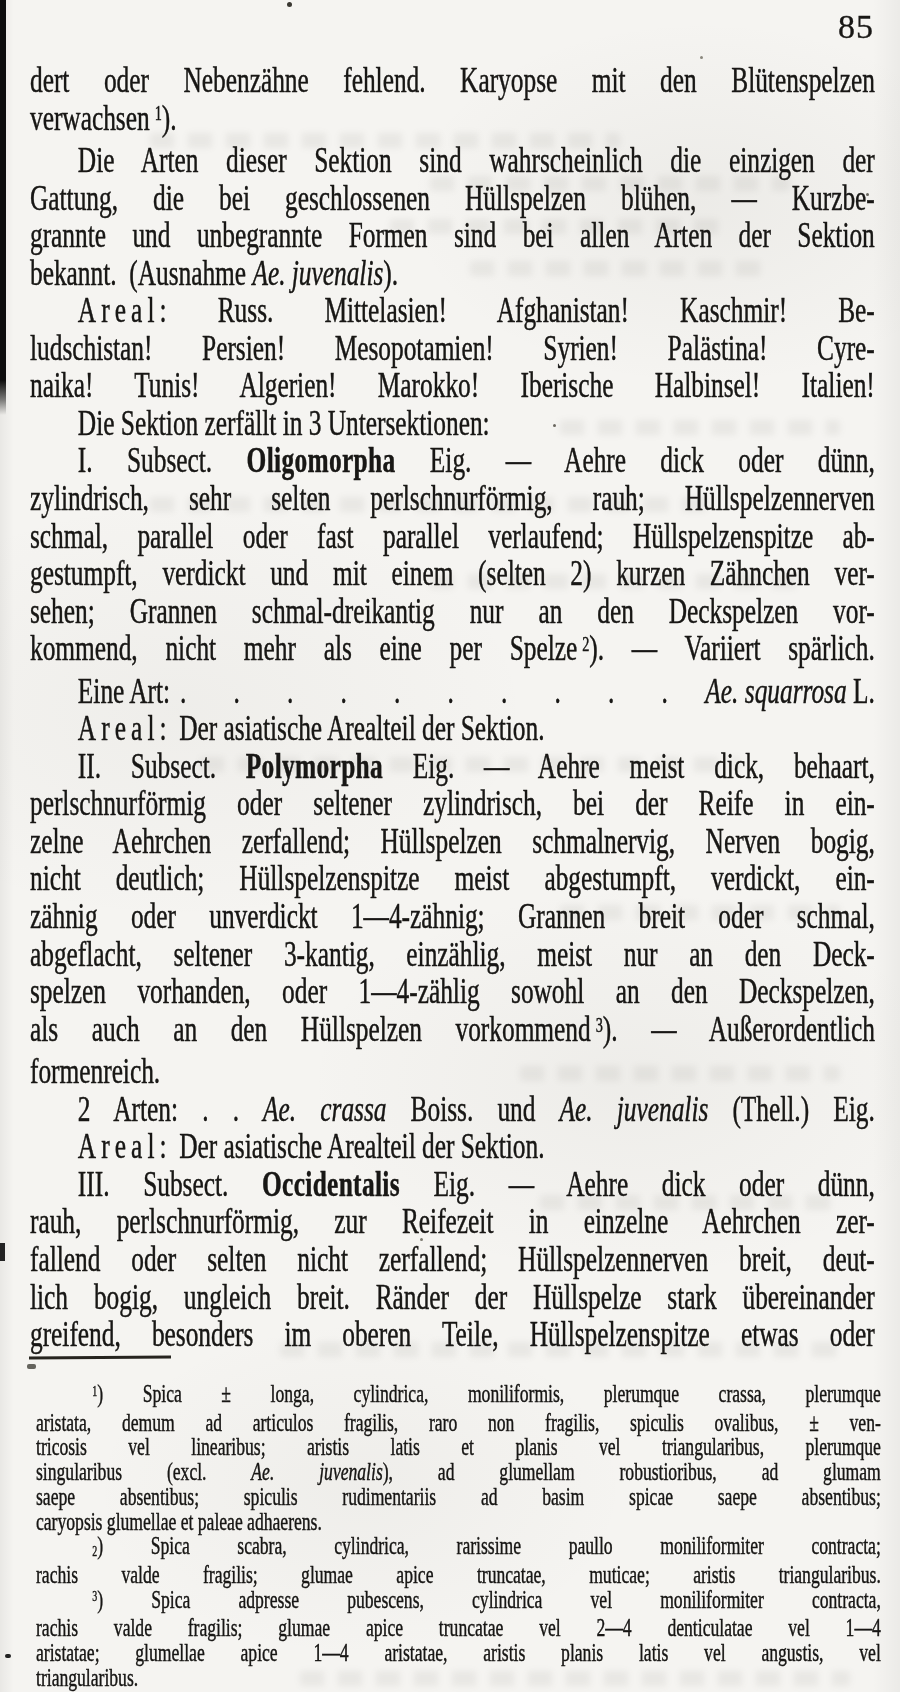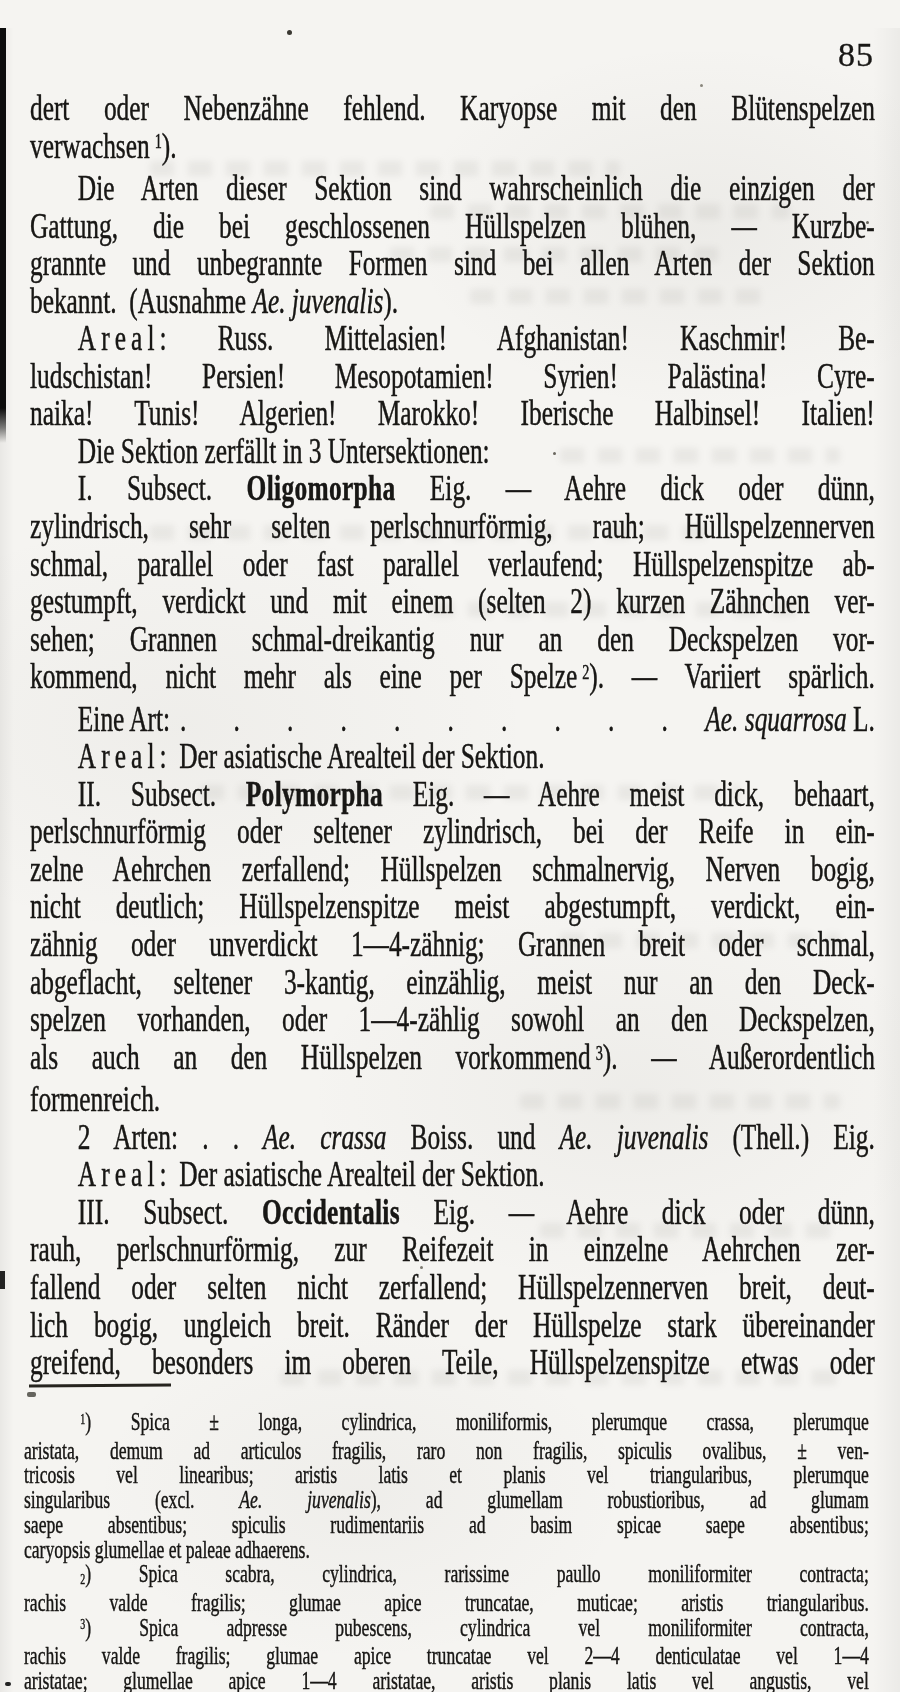--- a/index.html
+++ b/index.html
@@ -2,21 +2,21 @@
 <html><head>
 <meta charset="utf-8">
 <style>
   html,body{margin:0;padding:0;}
   body{
     width:900px;height:1692px;overflow:hidden;position:relative;
     background:#f5f4f1;
     font-family:"Liberation Serif","DejaVu Serif",serif;
     color:#181715;
   }
-  .page{position:absolute;inset:0;margin-top:28px;}
+  .page{position:absolute;inset:0;}
   
   .mottle{position:absolute;inset:0;pointer-events:none;
     background:
       radial-gradient(420px 260px at 78% 12%, rgba(120,118,108,.07), transparent 70%),
       radial-gradient(500px 300px at 20% 42%, rgba(120,118,108,.05), transparent 70%),
       radial-gradient(460px 280px at 70% 64%, rgba(120,118,108,.06), transparent 70%),
       radial-gradient(380px 240px at 40% 88%, rgba(120,118,108,.05), transparent 70%),
       linear-gradient(to right, rgba(0,0,0,.05) 0px, transparent 14px),
       linear-gradient(to right, transparent 97%, rgba(0,0,0,.04));
   }
@@ -40,21 +40,21 @@
   sup{font-size:.56em;vertical-align:baseline;position:relative;top:-.45em;}
   sub{font-size:.56em;vertical-align:baseline;position:relative;top:.1em;}
   b{font-weight:700;letter-spacing:.5px;}
   i{font-style:italic;}
   
   .sep{position:absolute;left:29px;top:1356px;width:142px;height:3px;background:#26241f;
        transform:rotate(-.4deg);}
   .sep-dot{position:absolute;left:27px;top:1364px;width:9px;height:5px;background:rgba(40,38,32,.7);
        border-radius:2px;}
   
-  .fnotes{position:absolute;left:24px;top:1382px;width:843px;}
+  .fnotes{position:absolute;left:36px;top:1382px;width:843px;}
   .fn .fline{
     line-height:24.7px;font-size:25px;
     -webkit-text-stroke:.35px #181715;
     text-shadow:.25px .25px 0 rgba(25,24,22,.25);
   }
   .fn .fline.just{text-align:justify;text-align-last:justify;}
   .fn .fline.ind{text-indent:80px;}
   
   .bar{position:absolute;left:0;top:0;width:6px;height:415px;
        background:linear-gradient(to bottom,#0c0c0c 0 380px,rgba(12,12,12,.5) 400px,transparent);}

